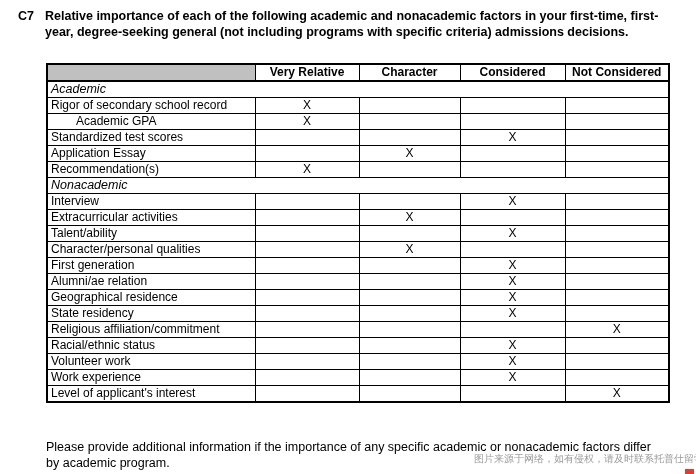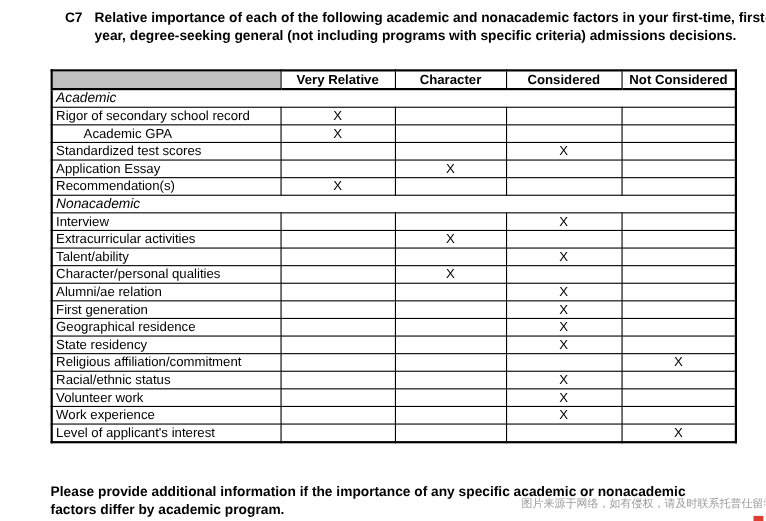--- a/index.html
+++ b/index.html
@@ -9,21 +9,21 @@
     font-family: "Liberation Sans", sans-serif;
     color: #000;
     position: relative;
     overflow: hidden;
   }
   .question {
     position: absolute; top: 9px; left: 18px;
     display: flex; gap: 11px;
     font-weight: bold; font-size: 12.5px; line-height: 15.6px;
   }
-  .qnum { flex: 0 0 auto; margin-left: 41px; }
+  .qnum { flex: 0 0 auto; }
   .qtext { width: 618px; }
 
   table.c7 {
     position: absolute; left: 46px; top: 63px;
     border-collapse: collapse; table-layout: fixed;
     border: 2px solid #000;
   }
   .c7 th, .c7 td {
     border: 1px solid #000;
     height: 15px;
@@ -39,21 +39,21 @@
     border-bottom: 2px solid #000;
   }
   .c7 th.corner { background: #c0c0c0; }
   .c7 td.section { font-weight: normal; font-style: italic; font-size: 12.5px; }
   .c7 td.mark { text-align: center; }
   .c7 td.lbl.indent { padding-left: 28px; }
 
   .note {
     position: absolute; top: 440px; left: 46px;
     width: 606px;
-    font-weight: bold; font-size: 12.5px; line-height: 15.6px;
+    font-weight: normal; font-size: 12.5px; line-height: 15.6px;
   }
   .watermark {
     position: absolute; top: 453px; left: 474px;
     width: 240px;
     color: #9b9b9b;
     font-size: 10px; line-height: 12px;
     white-space: nowrap;
   }
   .corner-logo {
     position: absolute; right: 2px; bottom: 0;
@@ -150,28 +150,28 @@
         <td class="mark"></td>
       </tr>
       <tr>
         <td class="lbl">Character/personal qualities</td>
         <td class="mark"></td>
         <td class="mark">X</td>
         <td class="mark"></td>
         <td class="mark"></td>
       </tr>
       <tr>
+        <td class="lbl">First generation</td>
+        <td class="mark"></td>
+        <td class="mark"></td>
+        <td class="mark">X</td>
+        <td class="mark"></td>
+      </tr>
+      <tr>
         <td class="lbl">Alumni/ae relation</td>
-        <td class="mark"></td>
-        <td class="mark"></td>
-        <td class="mark">X</td>
-        <td class="mark"></td>
-      </tr>
-      <tr>
-        <td class="lbl">First generation</td>
         <td class="mark"></td>
         <td class="mark"></td>
         <td class="mark">X</td>
         <td class="mark"></td>
       </tr>
       <tr>
         <td class="lbl">Geographical residence</td>
         <td class="mark"></td>
         <td class="mark"></td>
         <td class="mark">X</td>

